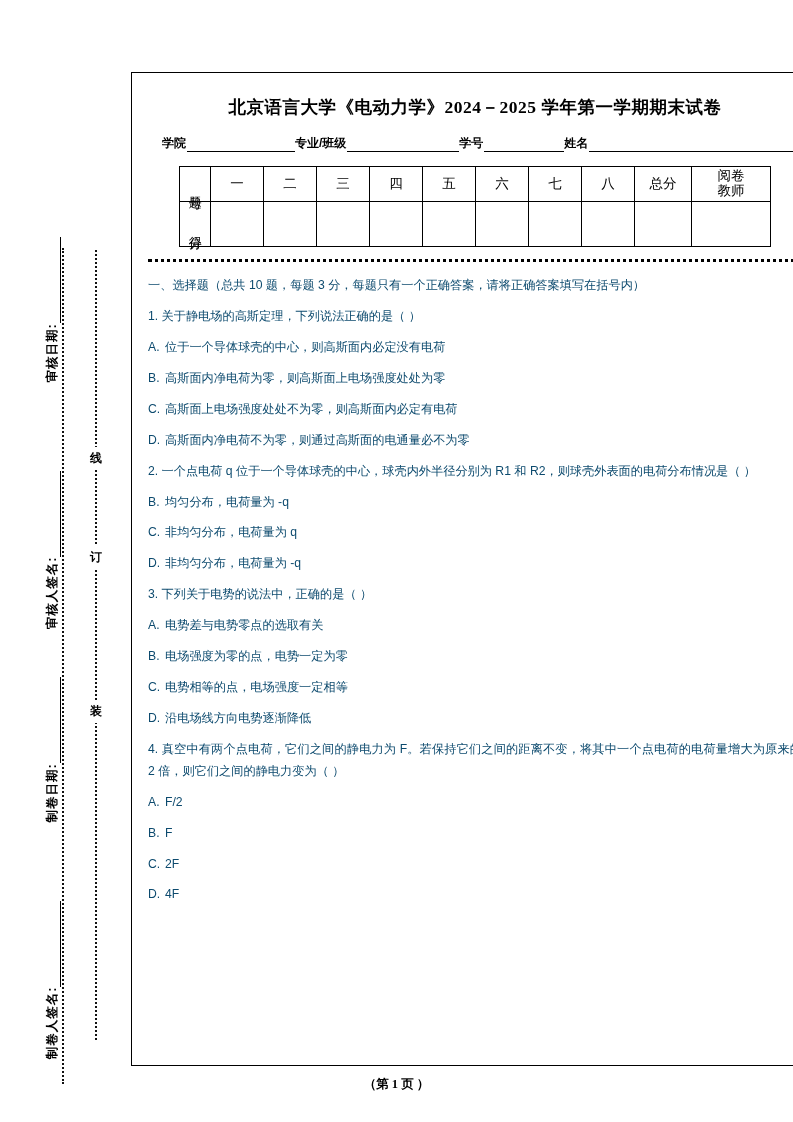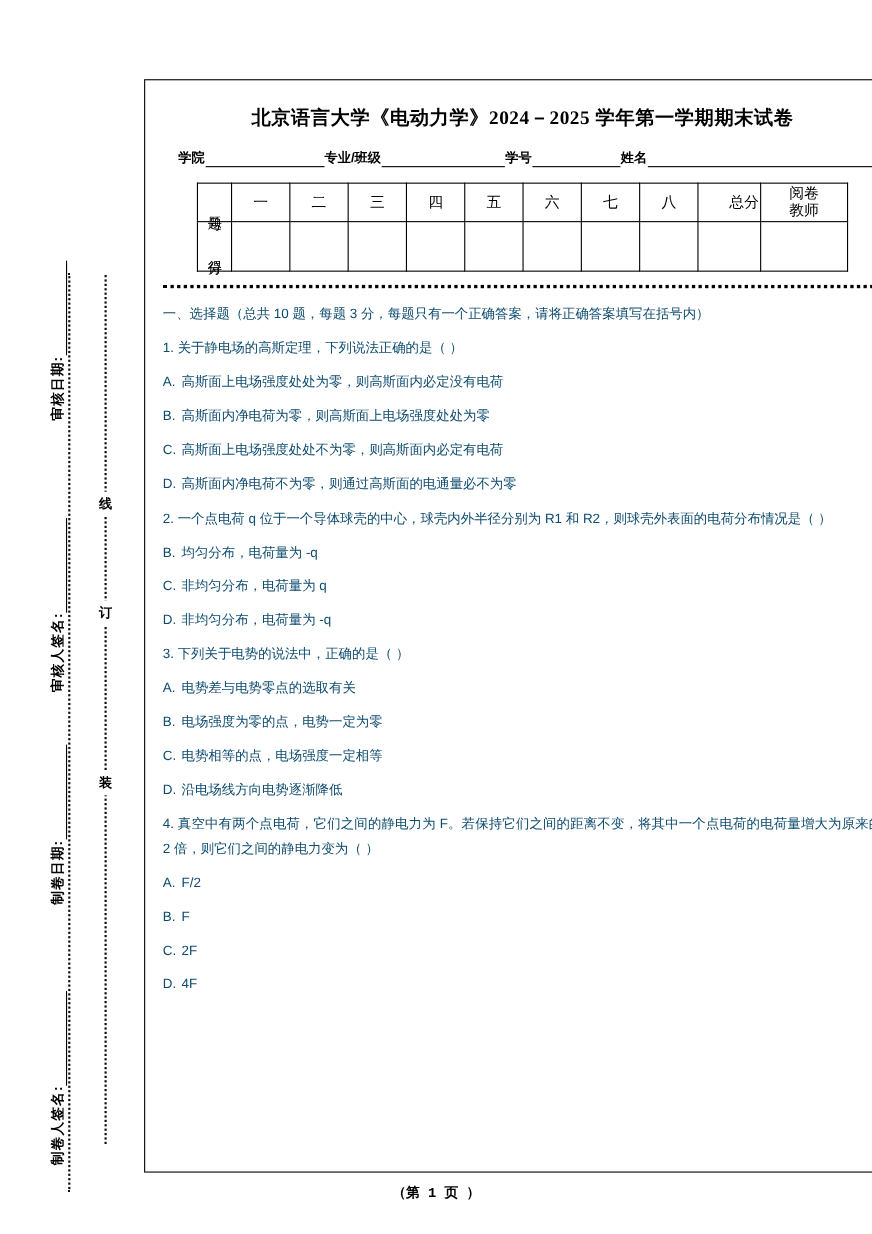--- a/index.html
+++ b/index.html
@@ -131,21 +131,21 @@
     font-size: 13.5px;
     height: 22px;
   }
   .score-table td.stub {
     width: 30px;
     line-height: 1.05;
     font-size: 13px;
     padding: 2px 0;
   }
   .score-table td.num { width: 50px; }
-  .score-table td.total { width: 54px; text-align: right; }
+  .score-table td.total { width: 54px; }
   .score-table td.teacher {
     width: 76px;
     line-height: 1.1;
     padding: 2px 1px;
   }
   .score-table tr.row-score td { height: 40px; }
 
   .thick-dots {
     margin: 12px 0 0 0;
     height: 0;
@@ -179,21 +179,21 @@
     padding: 6px 0 6px 0;
   }
   .q-opt .okey { display: inline-block; min-width: 17px; }
 
   .footer-page {
     position: absolute;
     left: 0;
     top: 1076px;
     width: 793px;
     text-align: center;
-    font-family: Liberation Mono, monospace;
+    font-family: Liberation Serif, serif;
     font-size: 12.5px;
     font-weight: bold;
   }
 </style>
 </head>
 <body>
 
 <div class="margin-col">
 
   <div class="vlabel" style="top: 420px; left: 44px;">
@@ -275,21 +275,21 @@
 
   <div class="thick-dots"></div>
 
   <div class="qbody">
 
     <div class="section-head">一、选择题（总共 10 题，每题 3 分，每题只有一个正确答案，请将正确答案填写在括号内）</div>
 
     <div class="question">
       <div class="q-stem">1. 关于静电场的高斯定理，下列说法正确的是（  ）</div>
       <div class="q-opt">
-        <span class="okey">A.</span><span>高斯面上电场强度处处为零，则高斯面内必定没有电荷</span>
+        <span class="okey">A.</span><span>位于一个导体球壳的中心，则高斯面内必定没有电荷</span>
       </div>
       <div class="q-opt">
         <span class="okey">B.</span><span>高斯面内净电荷为零，则高斯面上电场强度处处为零</span>
       </div>
       <div class="q-opt">
         <span class="okey">C.</span><span>高斯面上电场强度处处不为零，则高斯面内必定有电荷</span>
       </div>
       <div class="q-opt">
         <span class="okey">D.</span><span>高斯面内净电荷不为零，则通过高斯面的电通量必不为零</span>
       </div>

